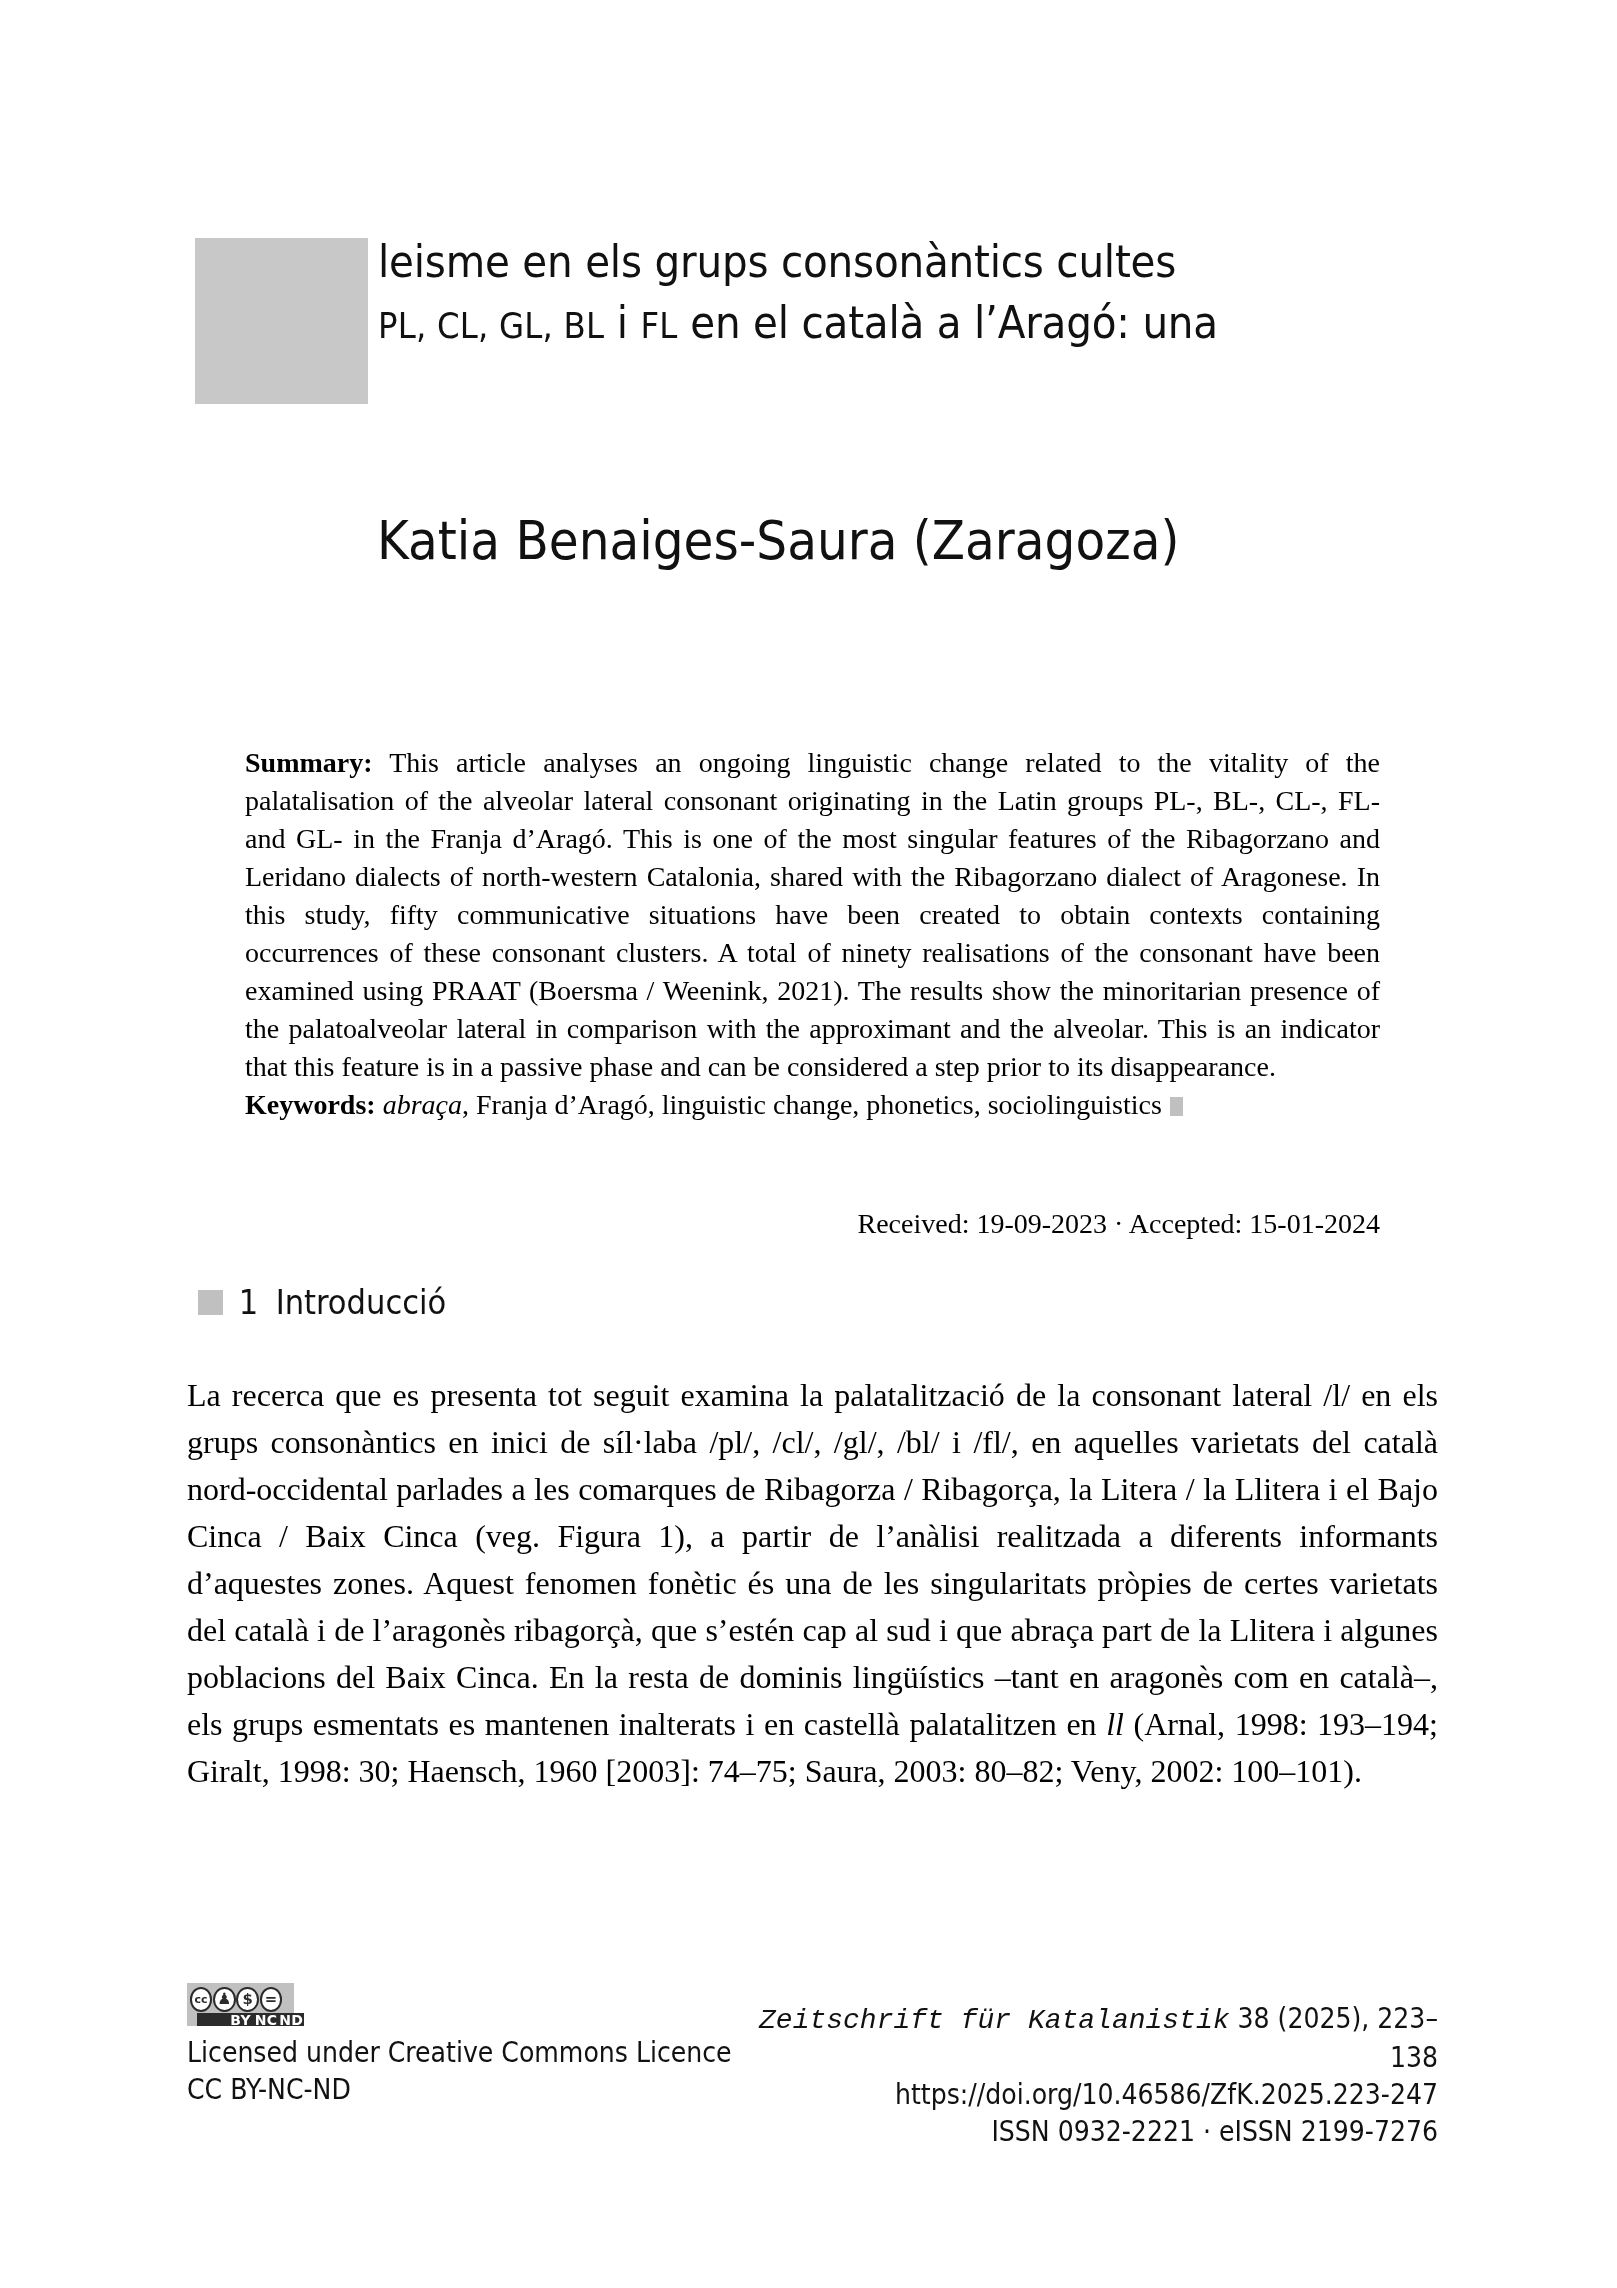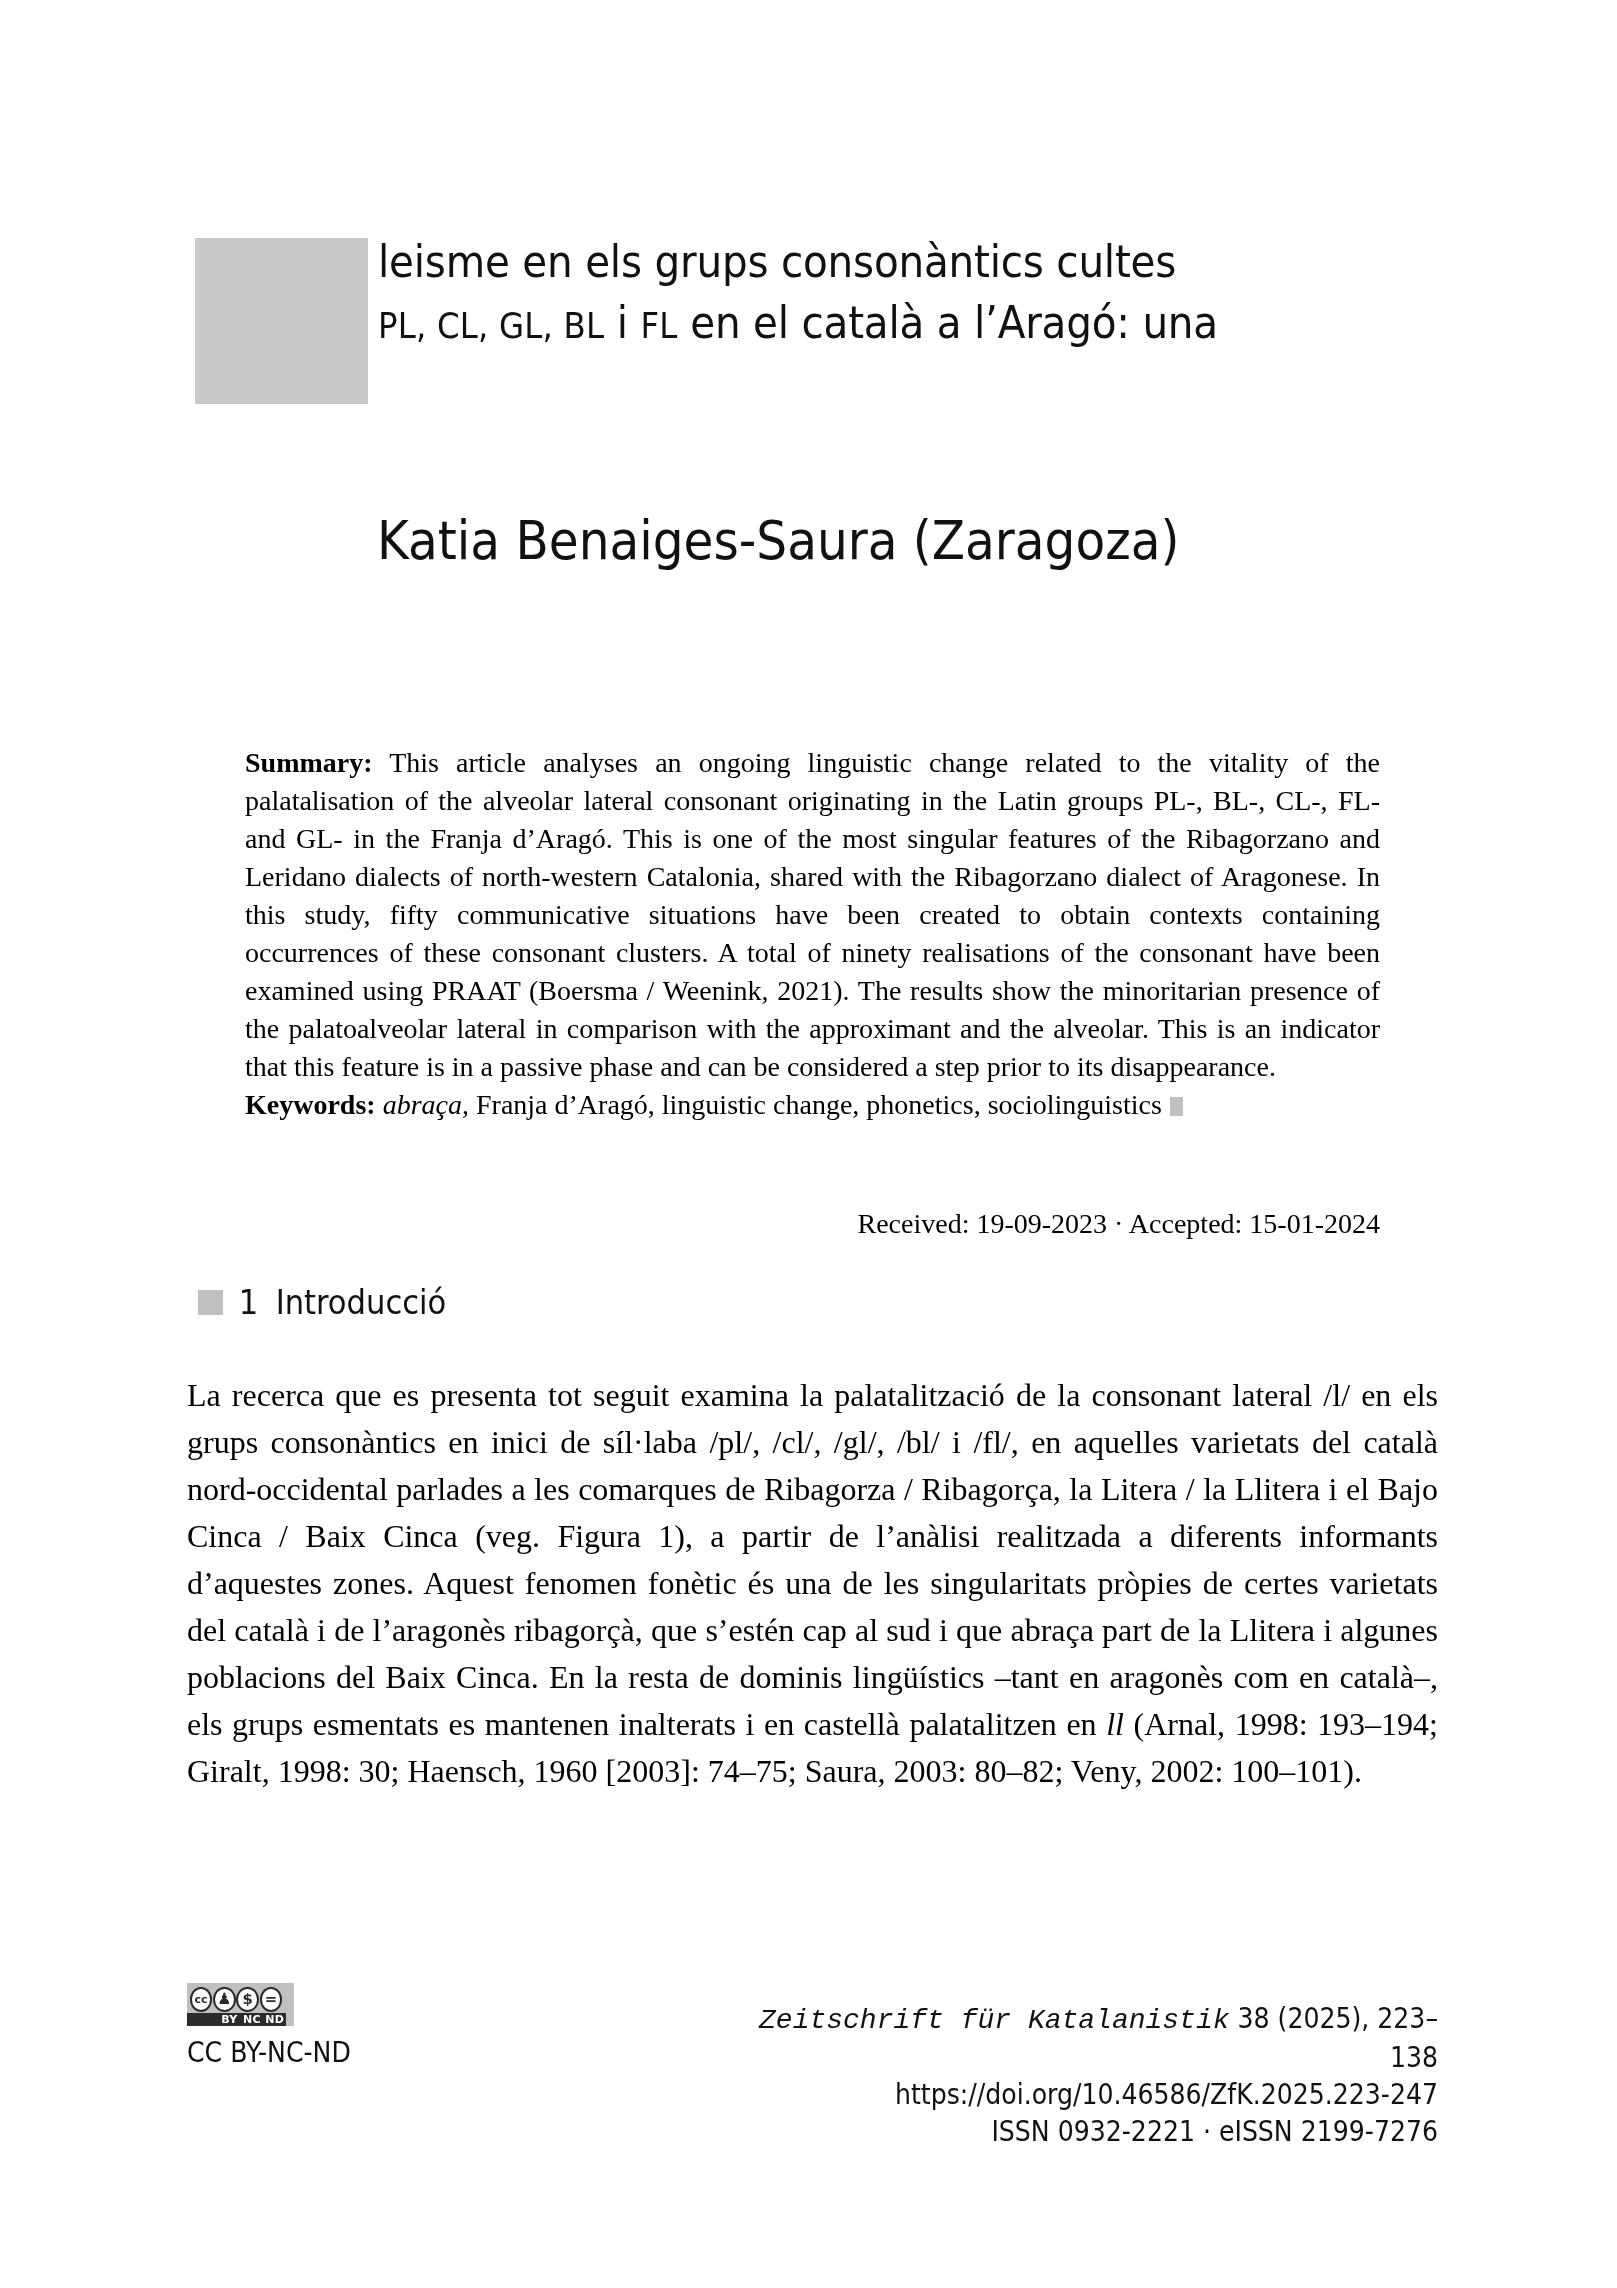--- a/index.html
+++ b/index.html
@@ -174,27 +174,27 @@
     align-items: center;
     justify-content: center;
     font-family: "DejaVu Sans", sans-serif;
     font-weight: bold;
     font-size: 11px;
     color: #2b2b2b;
     line-height: 1;
   }
   .cc-labels {
     position: absolute;
-    left: 0; bottom: 0;
-    width: 99px; height: 13px;
+    left: 10px; bottom: 0;
+    width: 107px; height: 13px;
     background: #2b2b2b;
     display: flex;
     align-items: center;
     font-family: "DejaVu Sans", sans-serif;
-    font-size: 11px;
+    font-size: 14px;
     font-weight: bold;
     color: #ffffff;
     box-sizing: border-box;
     padding-left: 31px;
     letter-spacing: 0.3px;
   }
   .cc-labels span { width: 27px; text-align: center; }
   .glyph-person { font-size: 15.7px; }
   .glyph-money { font-size: 14.8px; }
   .glyph-eq { font-size: 14.8px; }
@@ -268,20 +268,21 @@
             <span class="glyph-eq">=</span>
           </span>
       </div>
       <div class="cc-labels">
         <span>BY</span>
         <span>NC</span>
         <span>ND</span>
       </div>
     </div>
     <div class="footer-left-text">
+      <div>Licensed under Creative Commons Licence</div>
       <div>CC BY-NC-ND</div>
     </div>
   </div>
 
   <div class="footer-right">
     <div><span class="ital">Zeitschrift für Katalanistik</span><span> 38 (2025), 223–138</span></div>
     <div>https://doi.org/10.46586/ZfK.2025.223-247</div>
     <div>ISSN 0932-2221 · eISSN 2199-7276</div>
   </div>
 

